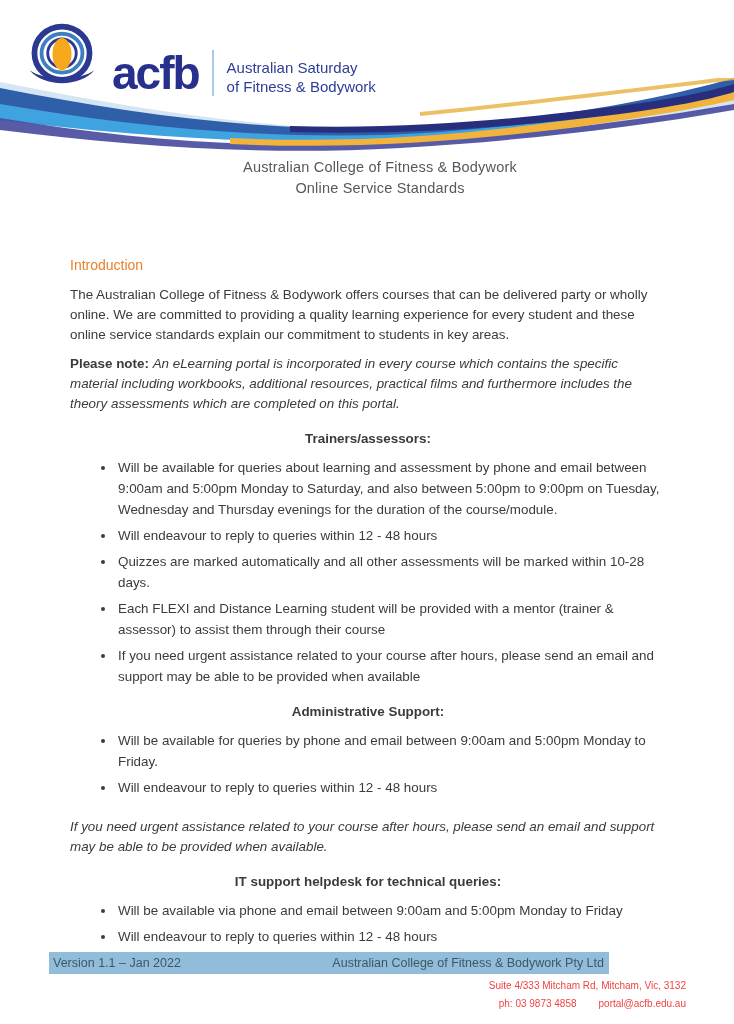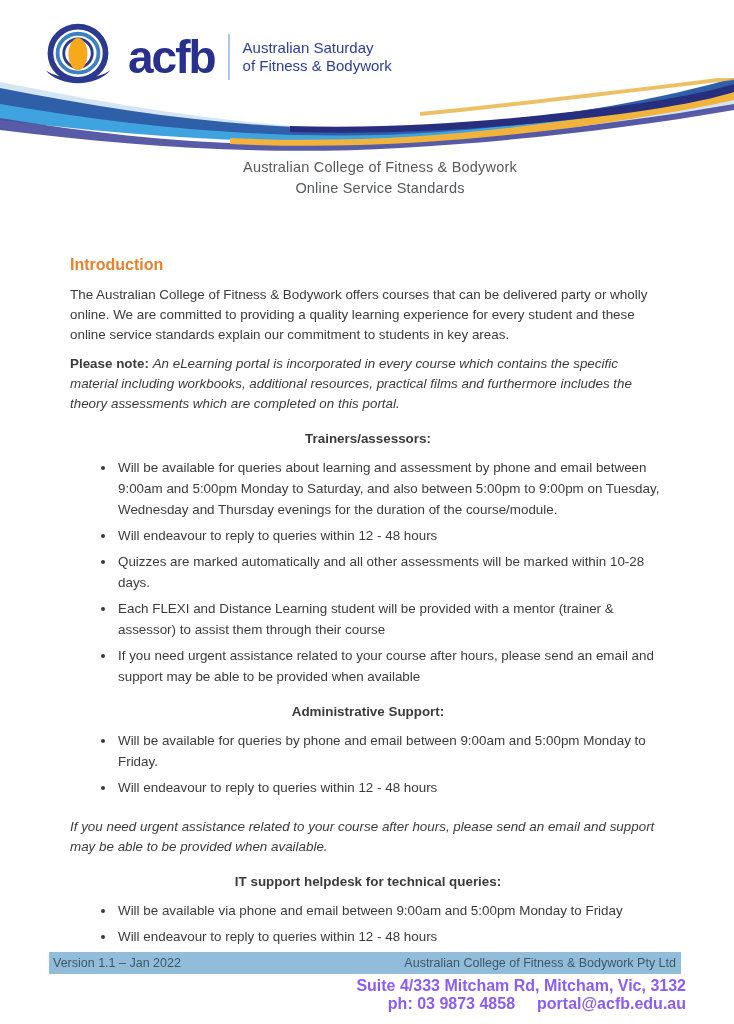--- a/index.html
+++ b/index.html
@@ -3,21 +3,21 @@
 <meta charset="utf-8">
 <style>
   html,body { margin:0; padding:0; background:#e9e9e9; }
   .page {
     position:relative; width:734px; height:1024px; background:#ffffff;
     margin:0 auto; overflow:hidden;
     font-family:"Liberation Sans", sans-serif;
   }
 
   
-  .logo-row { position:absolute; top:18px; left:40px; display:flex; align-items:center; z-index:3; }
+  .logo-row { position:absolute; top:18px; left:24px; display:flex; align-items:flex-end; z-index:3; }
   .logo-mark { width:76px; height:78px; }
   .logo-word {
     font-size:46px; font-weight:bold; color:#27308c; letter-spacing:-2px;
     margin-left:12px; line-height:1;
   }
   .logo-divider { width:2px; height:46px; background:#a9c9e6; margin:0 13px; }
   .logo-tagline { font-size:15px; color:#2c3e97; line-height:1.22; }
 
   .wave-wrap { position:absolute; top:78px; left:0; width:734px; height:78px; z-index:1; }
 
@@ -26,40 +26,40 @@
     position:absolute; top:157px; left:13px; width:734px; text-align:center;
     font-size:14.5px; color:#57585a; line-height:21px; letter-spacing:.2px; z-index:2;
   }
 
   
   .content {
     position:absolute; top:256px; left:70px; width:596px;
     font-size:13.4px; color:#3b3b3b; line-height:20px; z-index:2;
   }
   .content h2 {
-    margin:0 0 11px 0; font-size:16px; font-weight:bold; color:#e8802c; line-height:18px;
+    margin:0 0 11px 0; font-size:14px; font-weight:normal; color:#e8802c; line-height:18px;
   }
   .content p { margin:0 0 9px 0; }
   .content .note-para em { font-style:italic; }
   .sec-gap { margin-top:40px !important; }
   .content h3 { margin:15px 0 2px 0; font-size:13.4px; font-weight:bold; color:#3b3b3b; line-height:19px;text-align:center; }
   .content ul { margin:9px 0 8px 0; padding-left:46px; list-style:disc; }
   .content li { margin-bottom:5px; line-height:21px; padding-left:2px; }
   .italic-note { font-style:italic; margin:19px 0 10px 0 !important; }
 
   
   .footer-band {
-    position:absolute; top:952px; left:49px; width:632px; height:22px;
+    position:absolute; top:952px; left:49px; width:560px; height:22px;
     background:#92bdda; display:flex; justify-content:space-between; align-items:center;
     padding:0 5px 0 4px; box-sizing:border-box;
     font-size:12.5px; color:#3e5766; z-index:2;
   }
   .footer-contact {
     position:absolute; top:977px; right:48px; text-align:right;
-    font-size:16px; color:#8b5cf6; line-height:17.5px; z-index:2;font-weight:bold;
+    font-size:10px; color:#ef4444; line-height:17.5px; z-index:2;
   }
   .footer-contact .gap { display:inline-block; width:22px; }
 </style>
 </head>
 <body>
 
 <div class="page">
 
   <div class="logo-row">
     <svg class="logo-mark" viewBox="0 0 80 80" aria-hidden="true">

